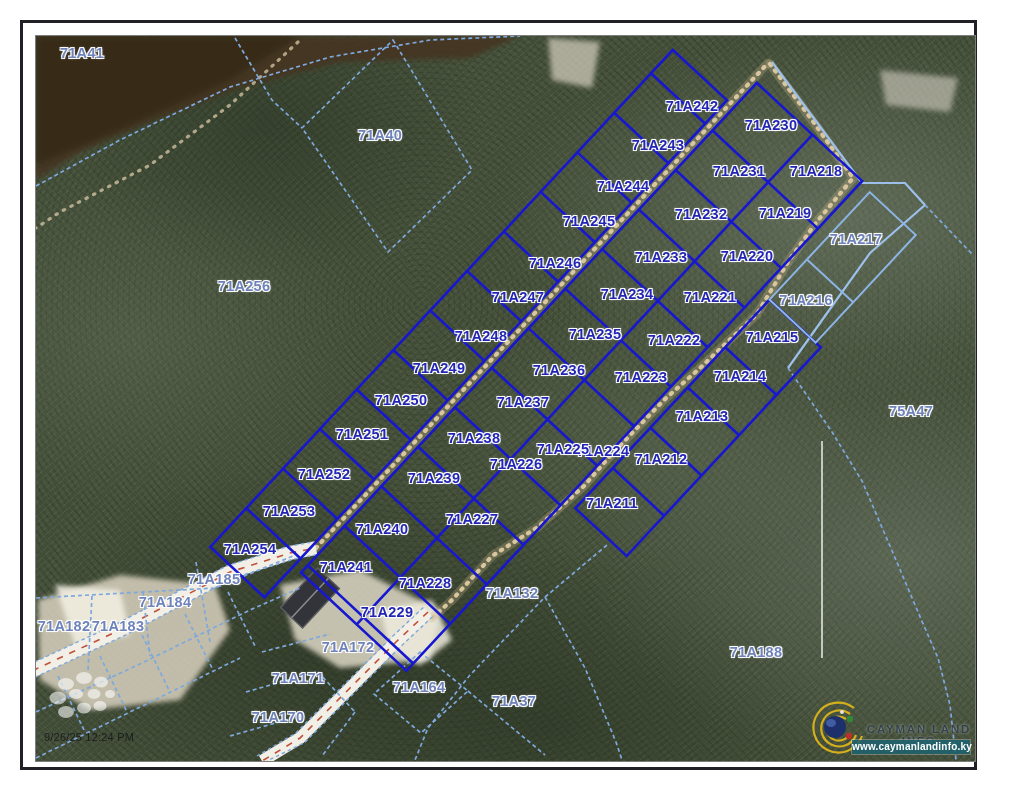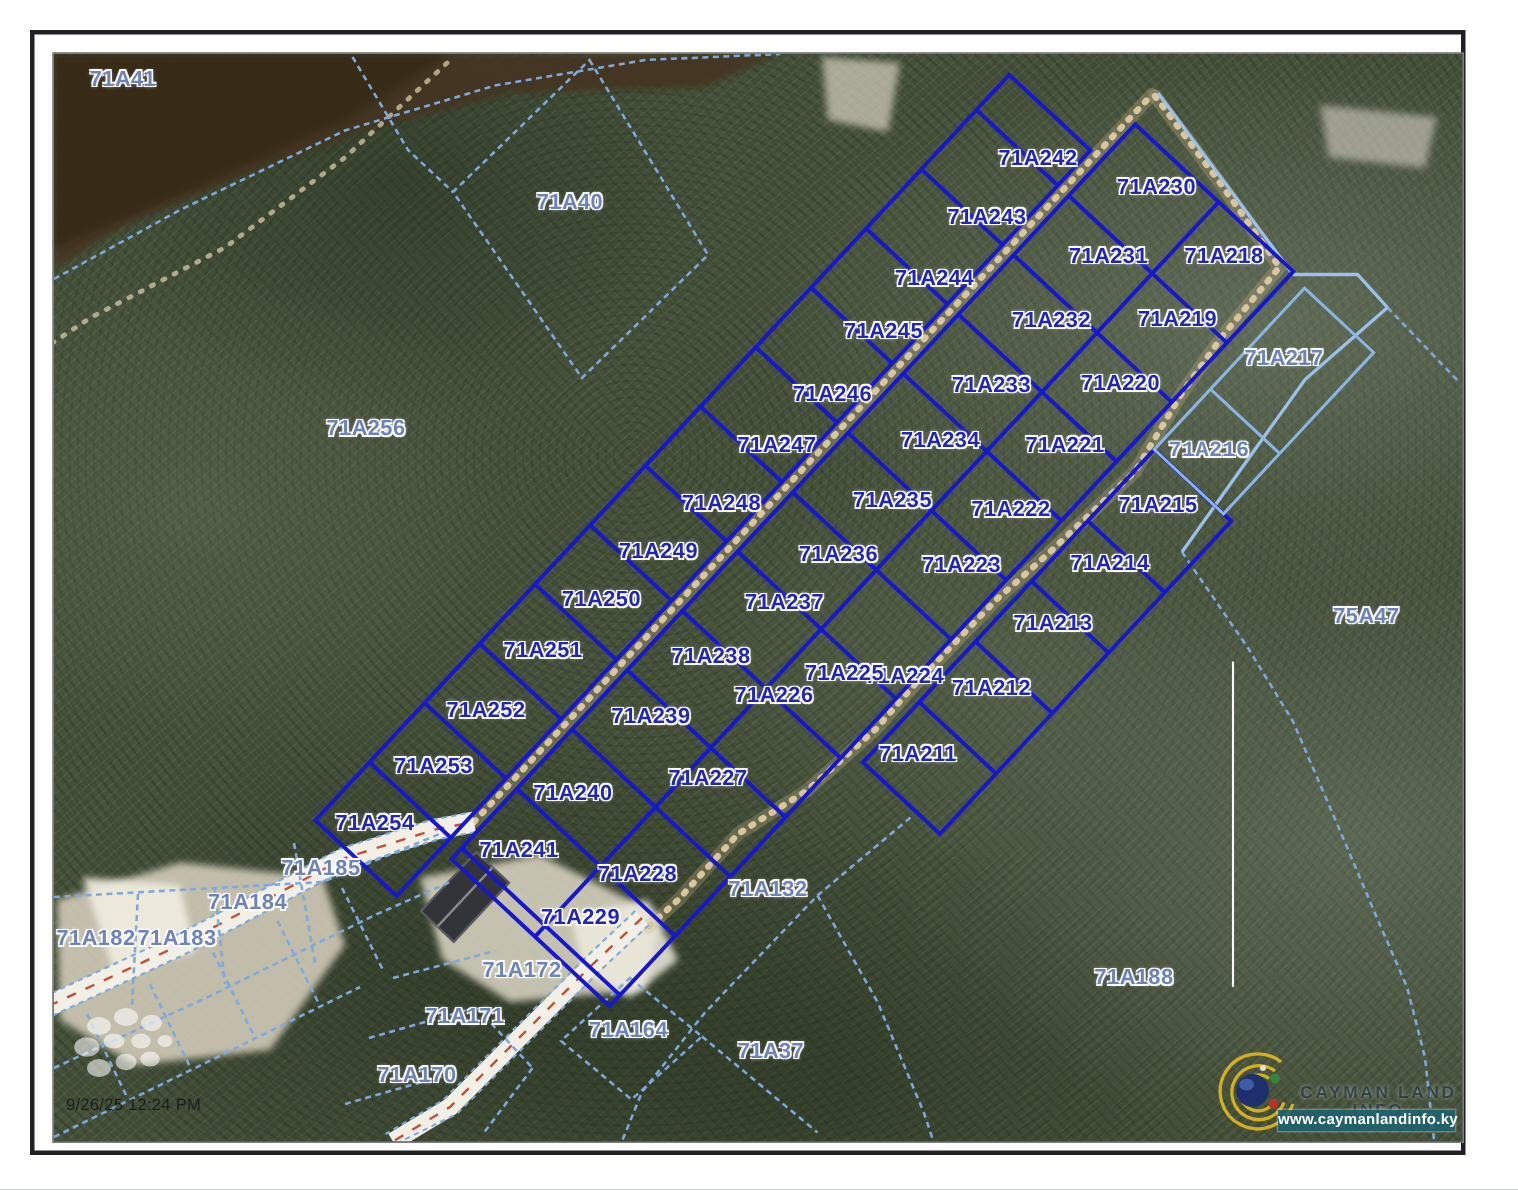--- a/index.html
+++ b/index.html
@@ -225,21 +225,21 @@
         <div class="lbl pcl" style="left: 820px; top: 203px;">71A217</div>
         <div class="lbl pcl" style="left: 770px; top: 265px; font-family: Liberation Mono, monospace;">71A216</div>
         <div class="lbl pcl" style="left: 875px; top: 375px;">75A47</div>
         <div class="lbl pcl" style="left: 178px; top: 543px;">71A185</div>
         <div class="lbl pcl" style="left: 129px; top: 566px;">71A184</div>
         <div class="lbl pcl" style="left: 82px; top: 590px;">71A183</div>
         <div class="lbl pcl" style="left: 28px; top: 590px;">71A182</div>
         <div class="lbl pcl" style="left: 476px; top: 557px;">71A132</div>
         <div class="lbl pcl" style="left: 720px; top: 573px; margin-top: 43px;">71A188</div>
         <div class="lbl pcl" style="left: 312px; top: 611px;">71A172</div>
-        <div class="lbl pcl" style="left: 274px; top: 642px;">71A171</div>
+        <div class="lbl pcl" style="left: 262px; top: 642px;">71A171</div>
         <div class="lbl pcl" style="left: 242px; top: 681px;">71A170</div>
         <div class="lbl pcl" style="left: 383px; top: 651px;">71A164</div>
         <div class="lbl pcl" style="left: 478px; top: 665px;">71A37</div>
       </div>
 
     <div class="timestamp">9/26/25 12:24 PM</div>
 
     <svg class="cireba-flower" width="90" height="60" viewBox="0 0 90 60">
       <g fill="rgba(255,255,255,.58)">
         <ellipse cx="20" cy="14" rx="8" ry="6"></ellipse>

